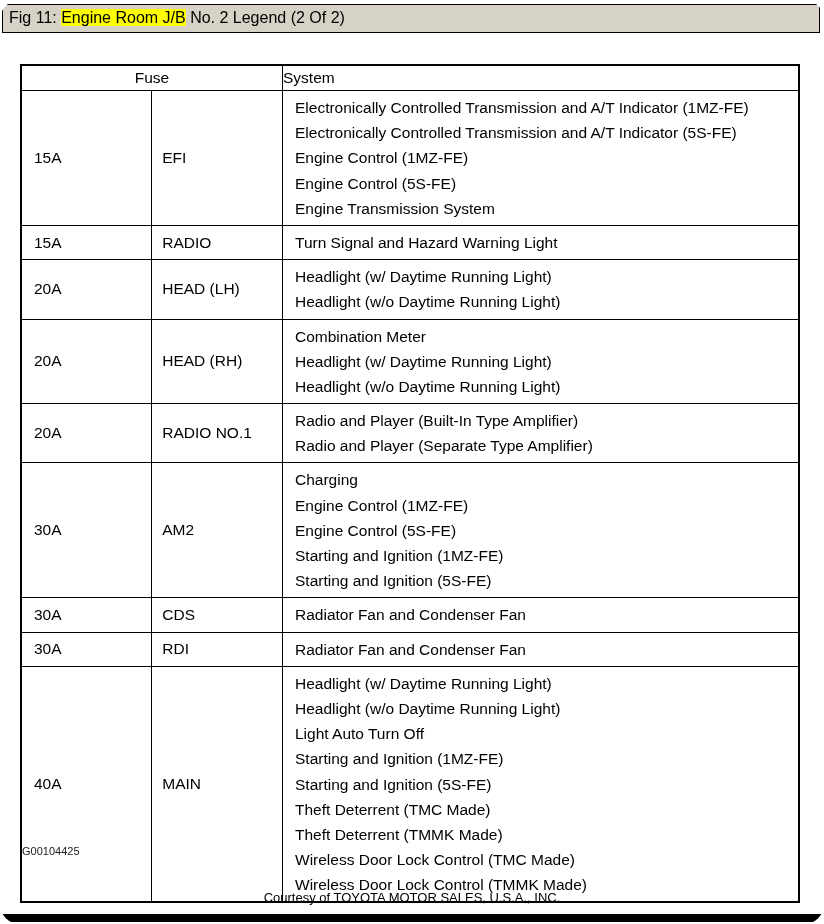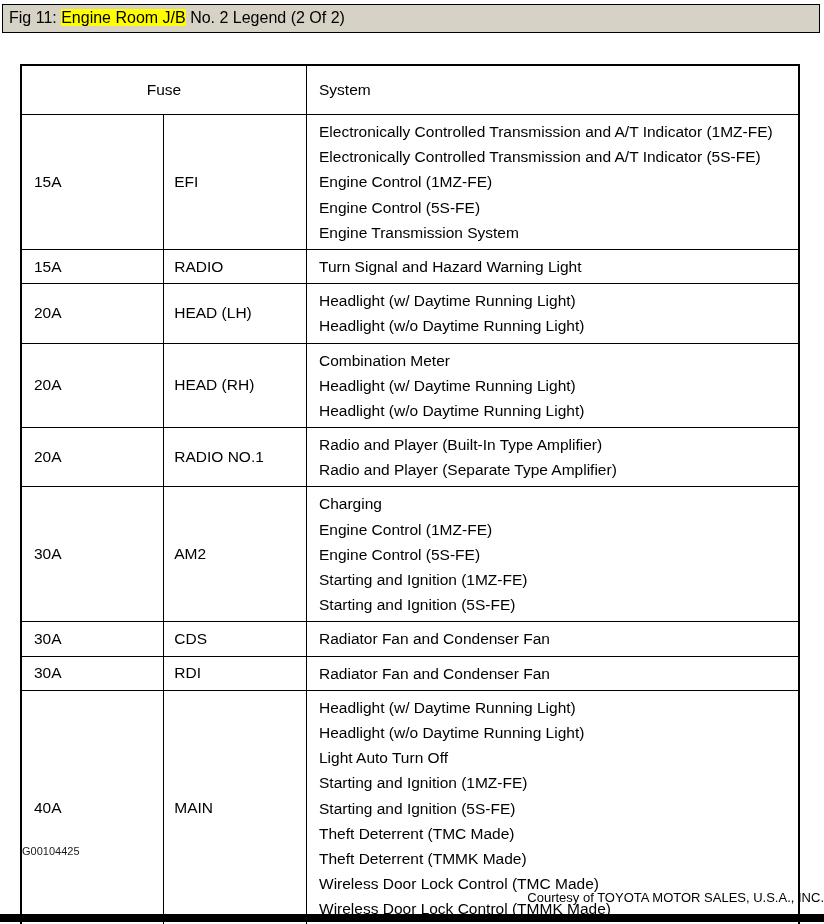--- a/index.html
+++ b/index.html
@@ -7,20 +7,21 @@
     padding: 0;
     background: #ffffff;
     font-family: "Liberation Sans", sans-serif;
   }
   .page {
     position: relative;
     width: 824px;
     height: 924px;
     background: #ffffff;
     overflow: hidden;
+    border-radius: 20px;
   }
   .titlebar {
     position: absolute;
     top: 4px;
     left: 2px;
     width: 818px;
     box-sizing: border-box;
     border: 1px solid #000000;
     background: var(--titlebar-bg, #d6d2c6);
     font-size: 16px;
@@ -41,21 +42,21 @@
     font-size: 15.5px;
     color: #000000;
   }
   table.legend, table.legend th, table.legend td {
     border: 1.5px solid #000000;
   }
   table.legend { border-width: 2px; }
   table.legend th {
     font-weight: normal;
     height: 24px;
-    padding: 12px;
+    padding: 0;
   }
   th.fuse-h { text-align: center; width: 260px; }
   th.system-h { text-align: left; padding-left: 8px; }
   td.amp {
     width: 70px;
     vertical-align: middle;
     padding: 0 0 0 12px;
   }
   td.name {
     width: 190px;
@@ -78,21 +79,21 @@
     left: 22px;
     top: 845px;
     font-size: 11px;
     color: #1a1a1a;
   }
   .courtesy {
     position: absolute;
     left: 0;
     width: 824px;
     top: 890px;
-    text-align: right;
+    text-align: center;
     font-size: 13px;
     color: #000000;
   }
   .bottombar {
     position: absolute;
     left: 0;
     top: 914px;
     width: 824px;
     height: 8px;
     background: #000000;

